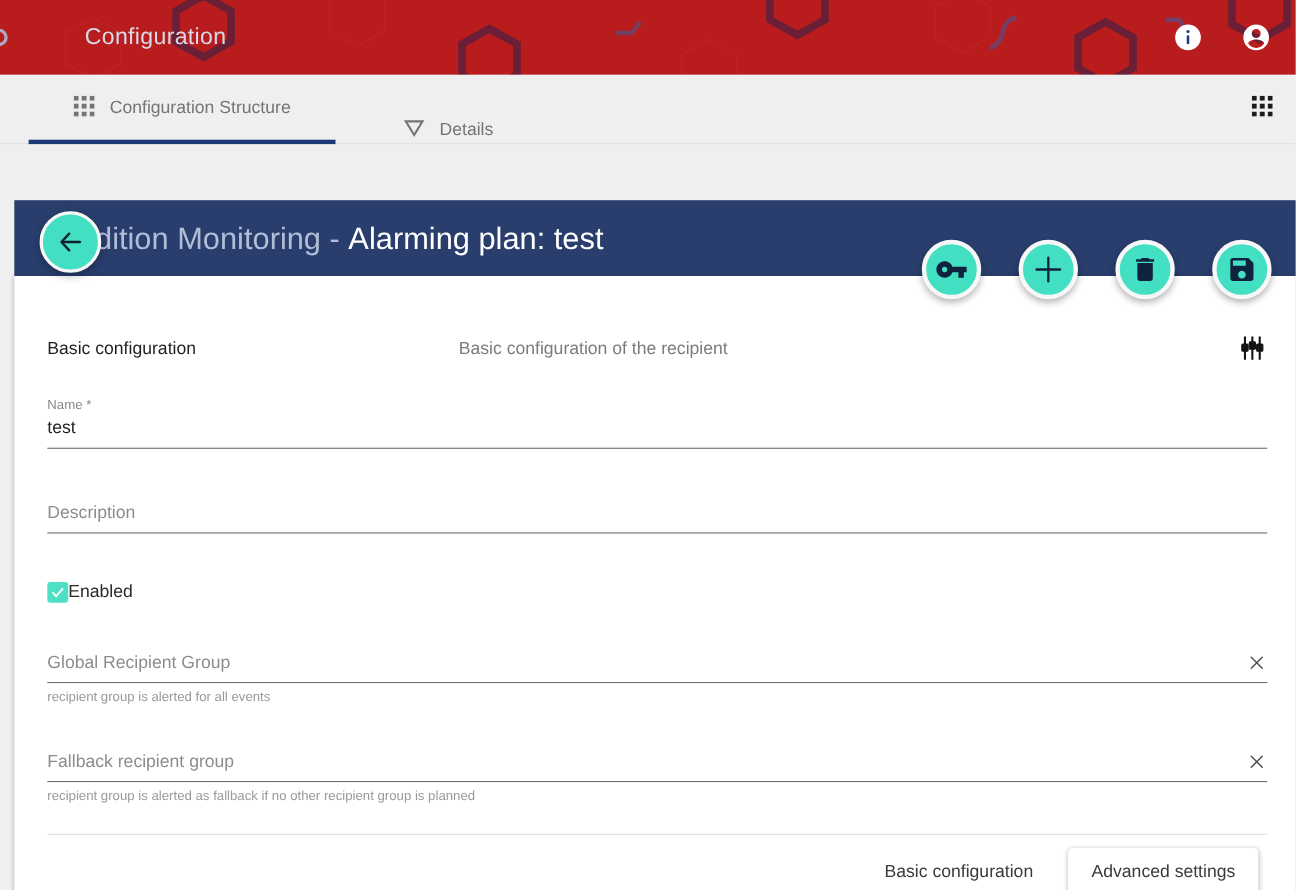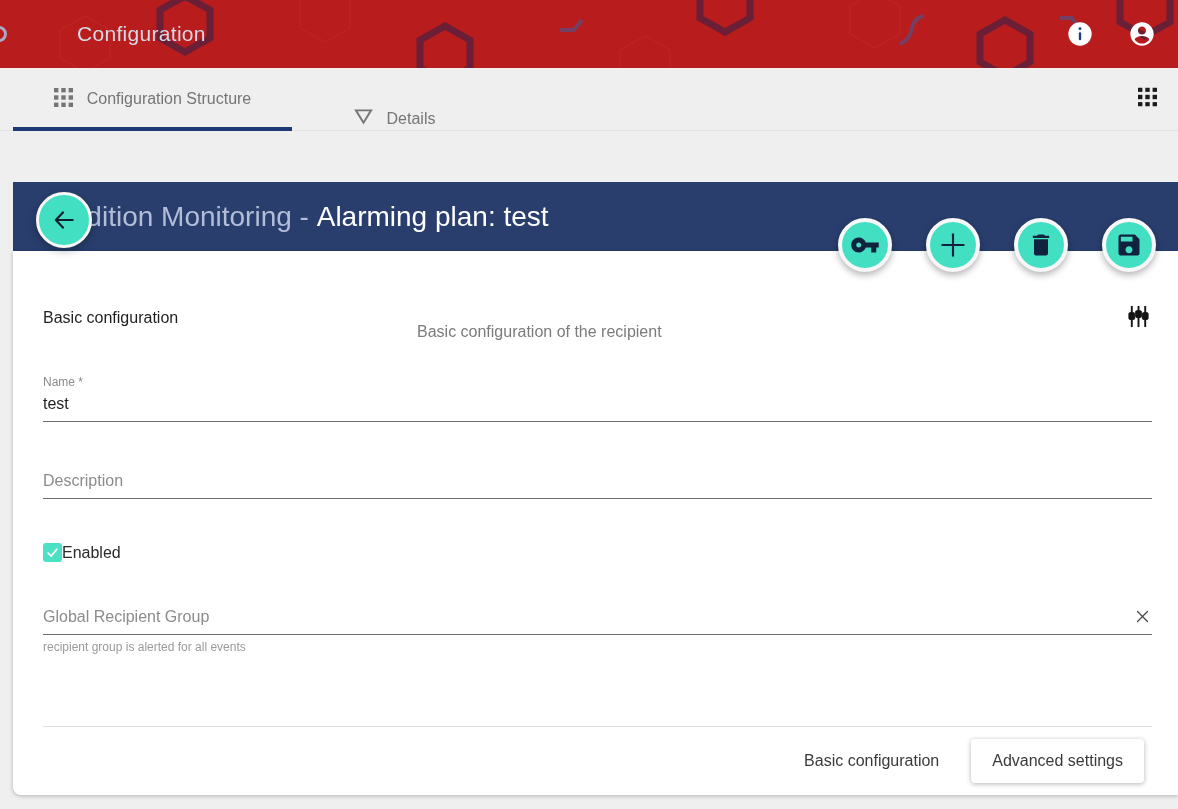--- a/index.html
+++ b/index.html
@@ -11,21 +11,21 @@
     display:flex; align-items:center; }
   .hexes { position:absolute; inset:0; }
   .nav-title { position:relative; margin-left:77px; font-size:21px; color:#d6dbe9; letter-spacing:.3px; }
   .nav-right { position:absolute; right:22px; top:0; height:68px; display:flex; align-items:center; gap:34px; }
   .nav-icon-btn { width:28px; height:28px; cursor:pointer; position:relative; }
   .partial-logo { position:absolute; left:-9px; top:26px; width:16px; height:16px;
     border-radius:50%; border:3px solid #aab8d6; opacity:.9; }
 
   
   .tabbar { position:relative; height:63px; background:#f0efef; display:flex; align-items:stretch;
-    border-bottom:1px solid #e3e2e2; padding-left:13px; }
+    border-bottom:1px solid #e3e2e2; padding-left:26px; }
   .tab { display:flex; align-items:center; justify-content:center; gap:14px; cursor:pointer;
     color:#757575; font-size:16px; position:relative; }
   .tab-1 { width:279px; } .tab-2 { width:205px;margin-top:40px; } .tab-3 { width:215px; }
   .tab.active::after { content:""; position:absolute; left:0; right:0; bottom:-1px; height:4px; background:#1e3a76; }
   .apps-btn { position:absolute; right:21px; top:50%; transform:translateY(-50%); cursor:pointer; }
 
   
   .content { position:relative; }
   .back-fab { position:absolute; left:36px; top:10px; width:56px; height:56px; border-radius:50%;
     background:#43dfc2; border:3px solid #f7f7f7; box-shadow:0 3px 8px rgba(0,0,0,.28);
@@ -41,21 +41,21 @@
     border-radius:0 0 0 8px; box-shadow:0 1px 4px rgba(0,0,0,.25); }
 
   .fab-row { position:absolute; top:-33px; right:22px; display:flex; gap:34px; z-index:4; }
   .fab { width:54px; height:54px; border-radius:50%; background:#43dfc2; border:4px solid #f7f7f7;
     box-shadow:0 3px 7px rgba(0,0,0,.3); display:flex; align-items:center; justify-content:center; cursor:pointer; }
 
   .form { padding:58px 26px 0 30px; }
 
   .section-row { display:flex; align-items:flex-start; position:relative; margin-bottom:34px; }
   .section-title { width:374px; font-size:16px; color:#1f1f1f; }
-  .section-subtitle { font-size:16px; color:#7b7b7b;margin-top:14px; }
+  .section-subtitle { font-size:16px; color:#7b7b7b; }
   .tune-wrap { position:absolute; right:2px; top:-4px; cursor:pointer; }
 
   .field { margin-bottom:8px; }
   .field-label { font-size:12px; color:#8a8a8a; margin-bottom:6px; }
   .field-row { display:flex; align-items:flex-start; border-bottom:1px solid #6e6e6e; padding-bottom:8px; }
   .field-row input { flex:1; border:none; outline:none; font-size:16px; color:#1f1f1f;
     font-family:"Liberation Sans","DejaVu Sans",sans-serif; background:transparent; }
   .field-row input::placeholder { color:#8c8c8c; opacity:1; }
   .clear-btn { width:18px; height:18px; cursor:pointer; margin-left:8px; flex:none; }
   .helper { font-size:12px; color:#9a9a9a; margin-top:5px; }
@@ -250,20 +250,32 @@
               <line x1="5" y1="5" x2="19" y2="19"></line>
                 <line x1="19" y1="5" x2="5" y2="19"></line>
             </svg>
           </div>
         </div>
         <div class="helper">recipient group is alerted for all events</div>
       </div>
 
       <div class="gap-md"></div>
 
+      <div class="field">
+        <div class="field-row">
+          <input type="text" placeholder="Fallback recipient group" style="">
+          <div class="clear-btn">
+            <svg width="17" height="17" viewBox="0 0 24 24" fill="none" stroke="#4a4a4a" stroke-width="1.8" stroke-linecap="round">
+              <line x1="5" y1="5" x2="19" y2="19"></line>
+                <line x1="19" y1="5" x2="5" y2="19"></line>
+            </svg>
+          </div>
+        </div>
+        <div class="helper">recipient group is alerted as fallback if no other recipient group is planned</div>
+      </div>
 
       <div class="divider"></div>
 
       <div class="footer-bar">
         <div class="footer-label">Basic configuration</div>
         <button class="adv-btn">Advanced settings</button>
       </div>
 
     </div>
   </div>

